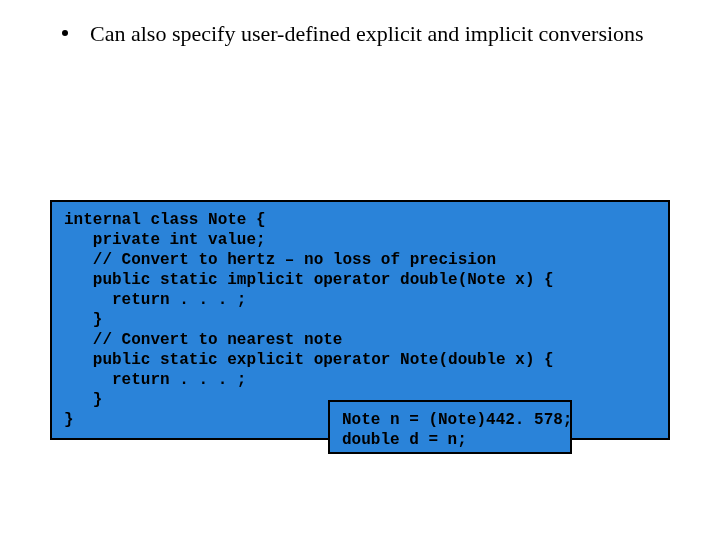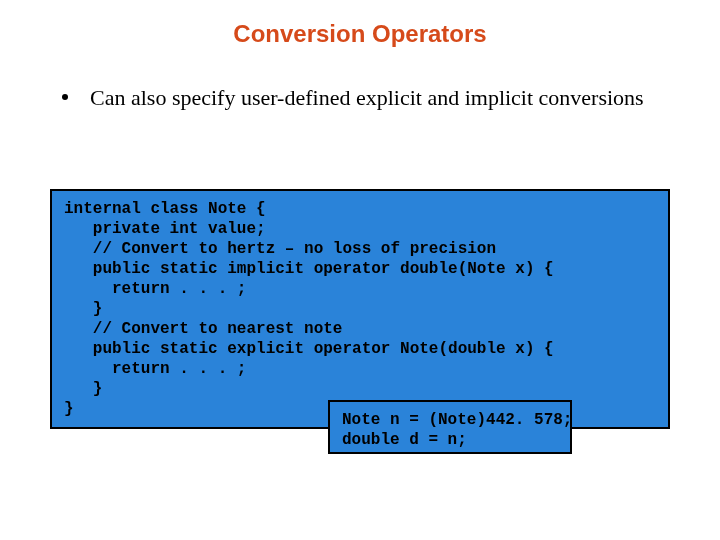--- a/index.html
+++ b/index.html
@@ -49,37 +49,36 @@
     font-family: "Courier New", Courier, monospace;
     font-size: 16px;
     font-weight: bold;
     color: #000;
     white-space: pre;
     padding: 8px 12px;
     line-height: 1.25;
   }
   .code-main {
     left: 50px;
-    top: 189px;
+    top: 200px;
     width: 620px;
     height: 240px;
   }
   .code-small {
     left: 328px;
     top: 400px;
     width: 244px;
     height: 54px;
   }
 </style>
 </head>
 <body>
 
 <div class="slide">
 
-  <div class="title">Conversion Operators</div>
 
   <div class="body-text">
     <span class="bullet-dot"></span>
     <span>Can also specify user-defined explicit and implicit conversions</span>
   </div>
 
   <div class="code-box code-main">internal class Note {
    private int value;
    // Convert to hertz – no loss of precision
    public static implicit operator double(Note x) {

